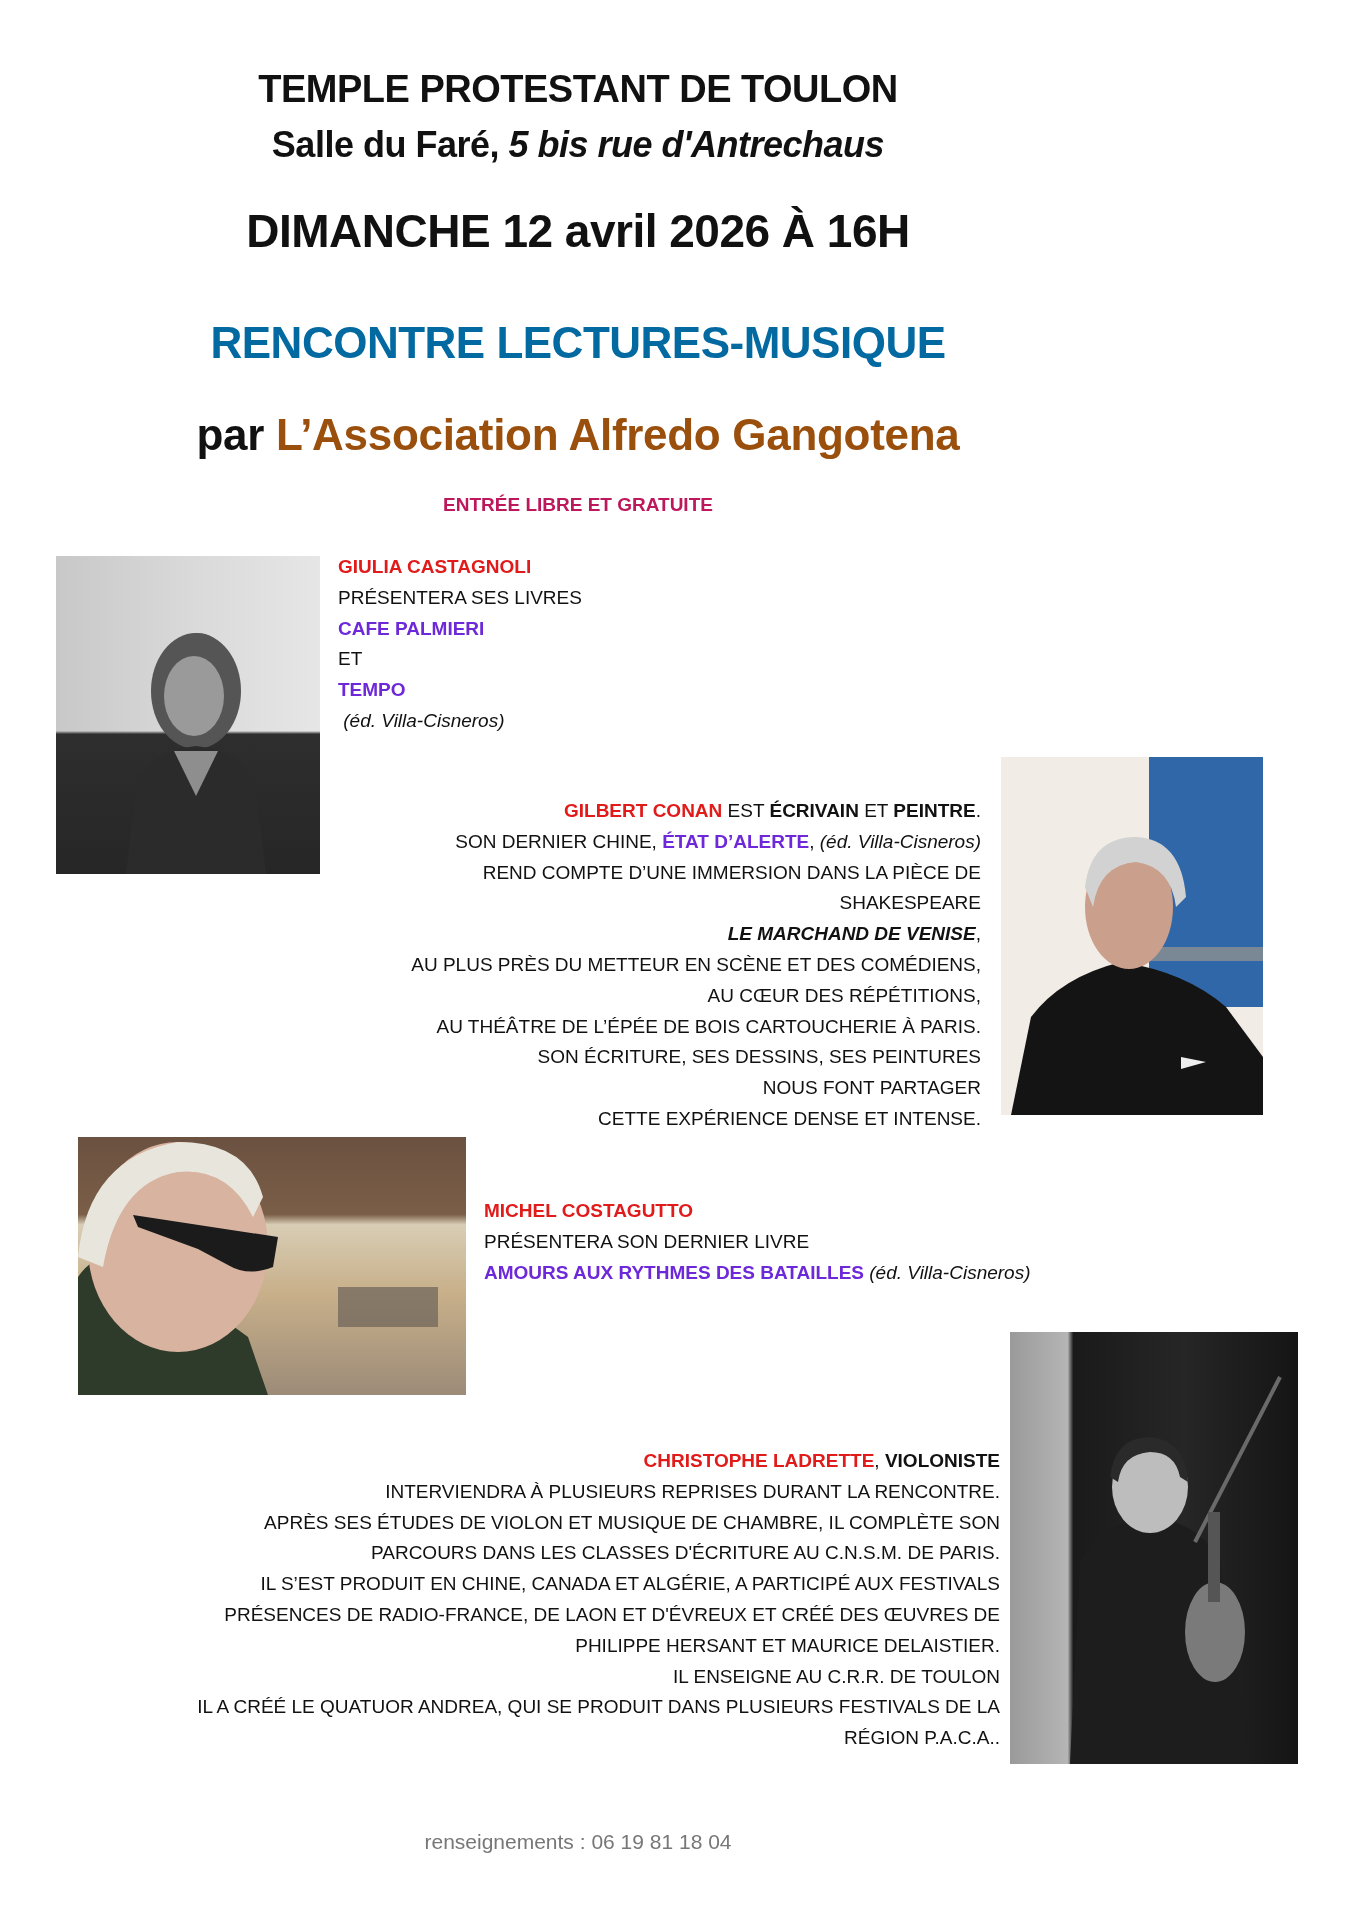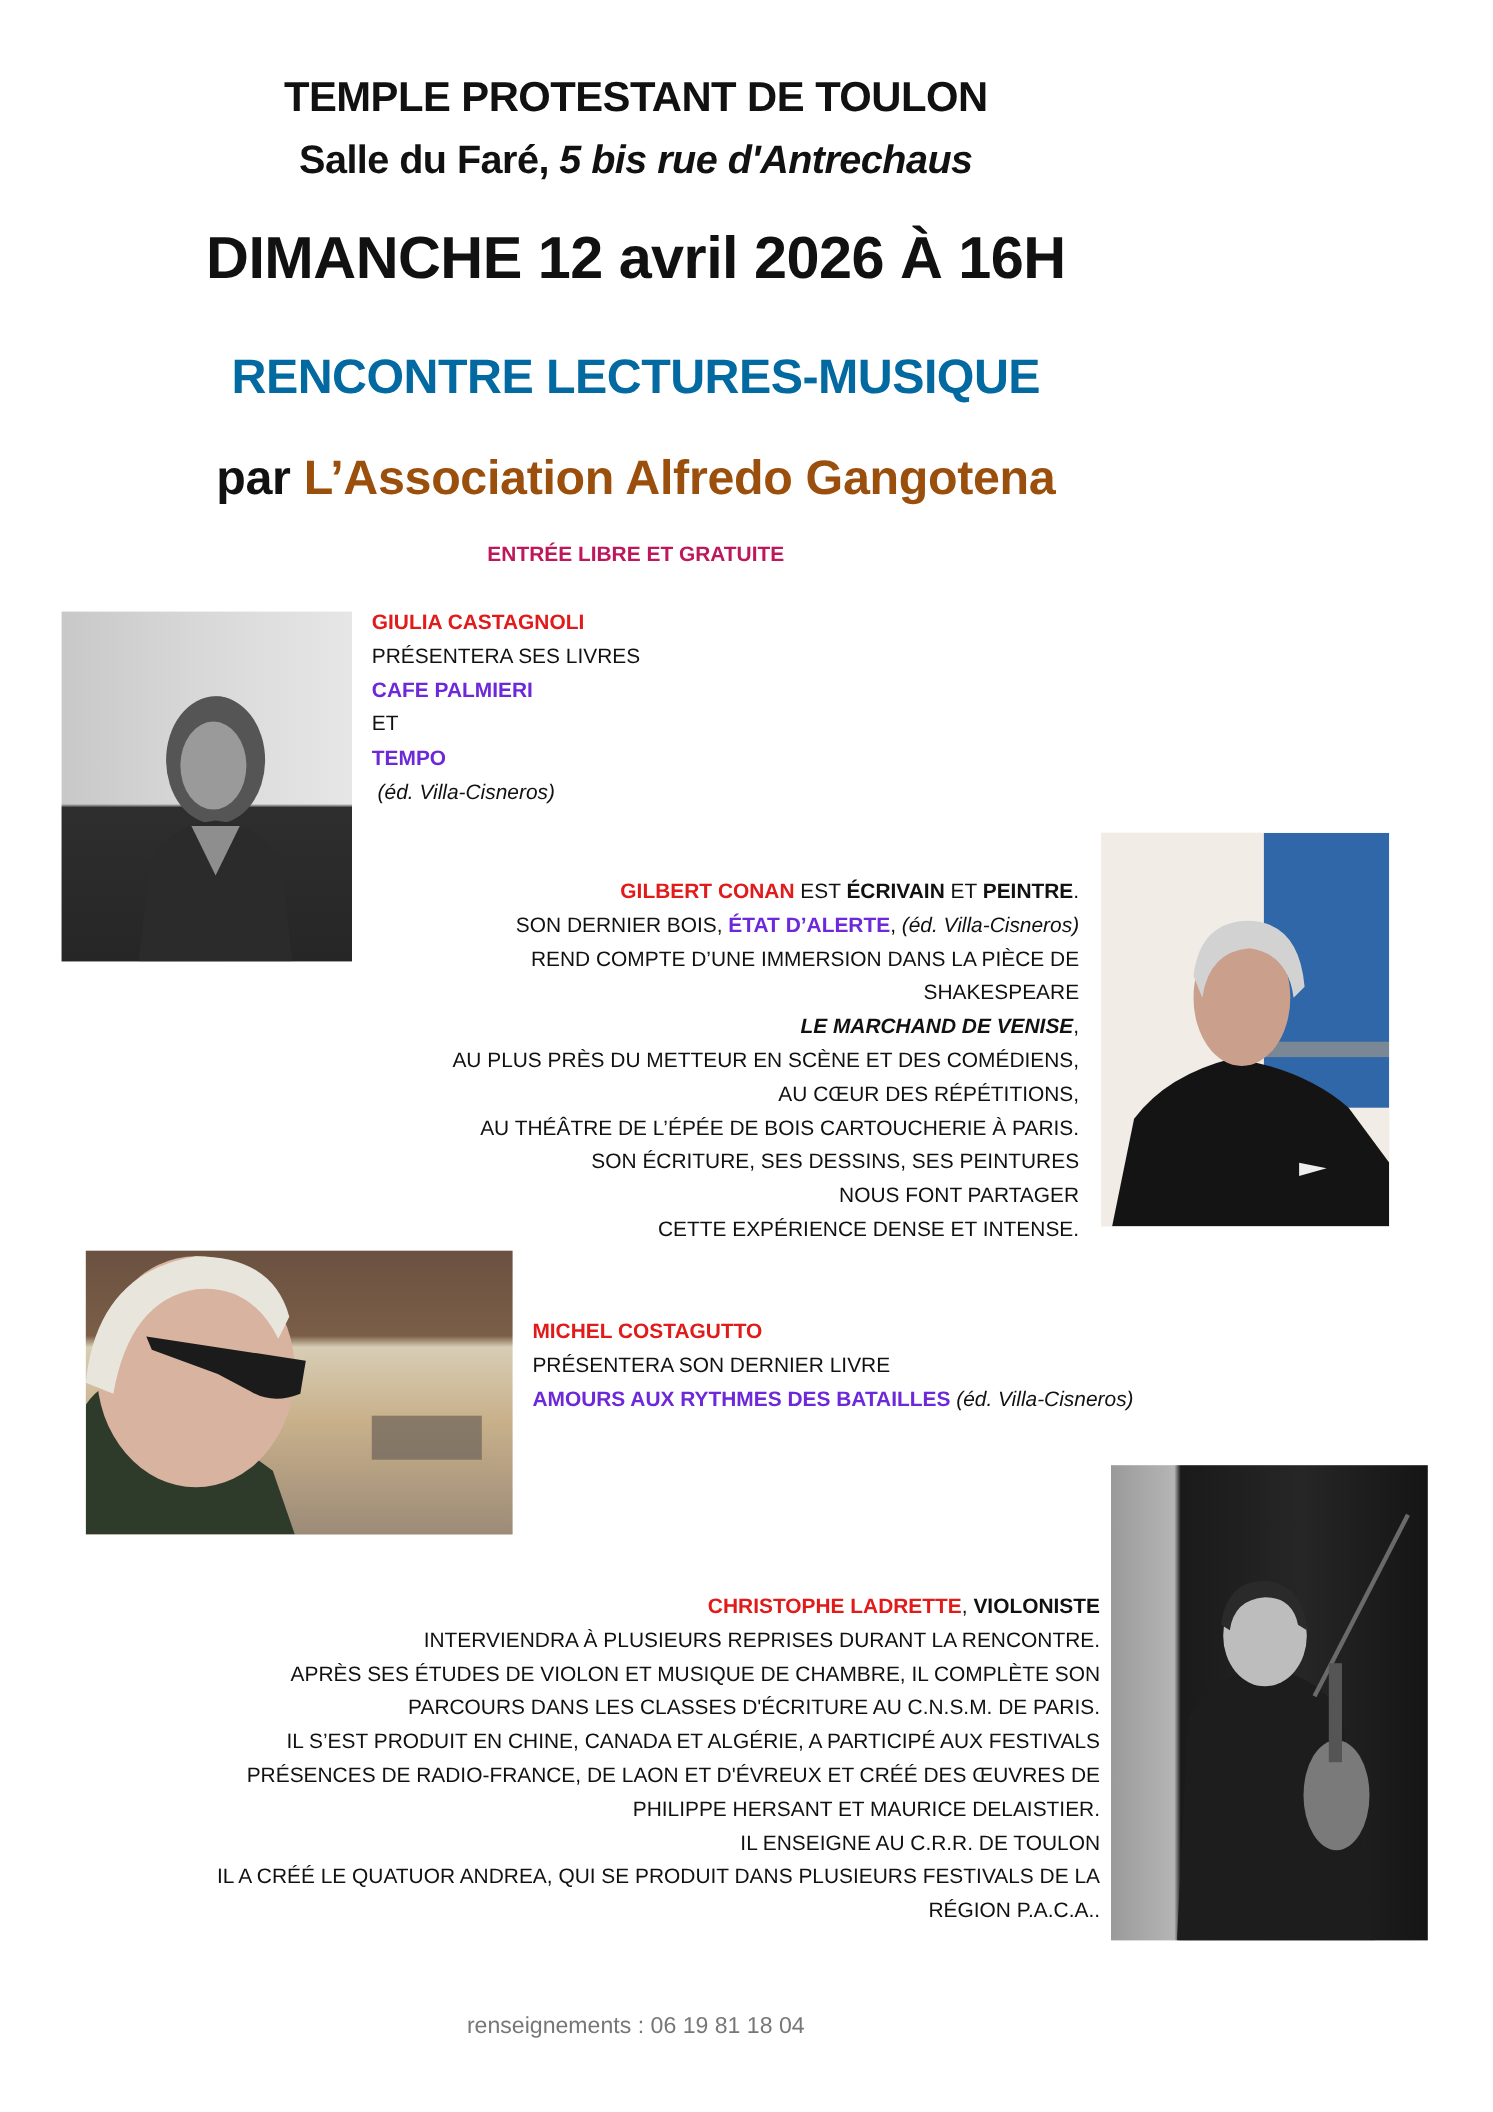--- a/index.html
+++ b/index.html
@@ -3,21 +3,21 @@
 <meta charset="utf-8">
 <style>
   html, body { margin: 0; padding: 0; background: #ffffff; }
   body { width: 1357px; height: 1920px; position: relative; overflow: hidden;
          font-family: "Liberation Sans", "DejaVu Sans", sans-serif; color: #111; }
   .abs { position: absolute; }
   .center { left: 0; width: 1156px; text-align: center; }
   .h1 { top: 68px; font-size: 38px; font-weight: bold; letter-spacing: -0.5px; }
   .h2 { top: 124px; font-size: 36px; font-weight: bold; letter-spacing: -0.5px; }
   .h2 i { font-style: italic; }
-  .date { top: 204px; font-size: 54px; font-weight: bold; letter-spacing: -0.5px; }
+  .date { top: 204px; font-size: 46px; font-weight: bold; letter-spacing: -0.5px; }
   .event { top: 318px; font-size: 44px; font-weight: bold; color: #0369a1; letter-spacing: -0.5px; }
   .assoc { top: 410px; font-size: 44px; font-weight: bold; letter-spacing: -0.3px; }
   .assoc .org { color: #9a4f0d; }
   .free { top: 494px; font-size: 19px; font-weight: bold; color: #be185d; }
   .red { color: #e11a1a; font-weight: bold; }
   .blue { color: #6d28d9; font-weight: bold; }
   .b { font-weight: bold; }
   .it { font-style: italic; }
   .txt { font-size: 19px; line-height: 30.8px; white-space: nowrap; }
   .right { text-align: right; }
@@ -49,21 +49,21 @@
   <div class="red">GIULIA CASTAGNOLI</div>
   <div>PRÉSENTERA SES LIVRES</div>
   <div class="blue">CAFE PALMIERI</div>
   <div>ET</div>
   <div class="blue">TEMPO</div>
   <div class="it" style="white-space:pre;"> (éd. Villa-Cisneros)</div>
 </div>
 
 <div class="abs txt right" style="right:376px; top:796px;">
   <div><span class="red">GILBERT CONAN</span><span style="white-space:pre"> EST </span><span class="b">ÉCRIVAIN</span><span style="white-space:pre"> ET </span><span class="b">PEINTRE</span><span>.</span></div>
-  <div><span style="white-space:pre">SON DERNIER BOIS, </span><span class="blue">ÉTAT D’ALERTE</span><span style="white-space:pre">, </span><span class="it">(éd. Villa-Cisneros)</span></div>
+  <div><span style="white-space:pre">SON DERNIER CHINE, </span><span class="blue">ÉTAT D’ALERTE</span><span style="white-space:pre">, </span><span class="it">(éd. Villa-Cisneros)</span></div>
   <div>REND COMPTE D’UNE IMMERSION DANS LA PIÈCE DE</div>
   <div>SHAKESPEARE</div>
   <div><span class="b it">LE MARCHAND DE VENISE</span><span>,</span></div>
   <div>AU PLUS PRÈS DU METTEUR EN SCÈNE ET DES COMÉDIENS,</div>
   <div>AU CŒUR DES RÉPÉTITIONS,</div>
   <div>AU THÉÂTRE DE L’ÉPÉE DE BOIS CARTOUCHERIE À PARIS.</div>
   <div>SON ÉCRITURE, SES DESSINS, SES PEINTURES</div>
   <div>NOUS FONT PARTAGER</div>
   <div>CETTE EXPÉRIENCE DENSE ET INTENSE.</div>
 </div>

